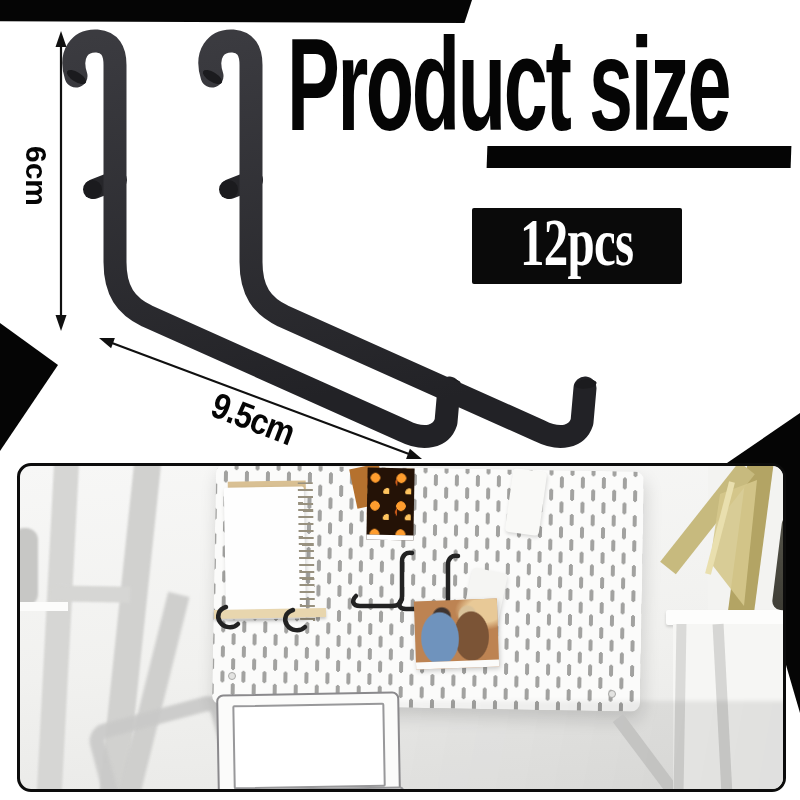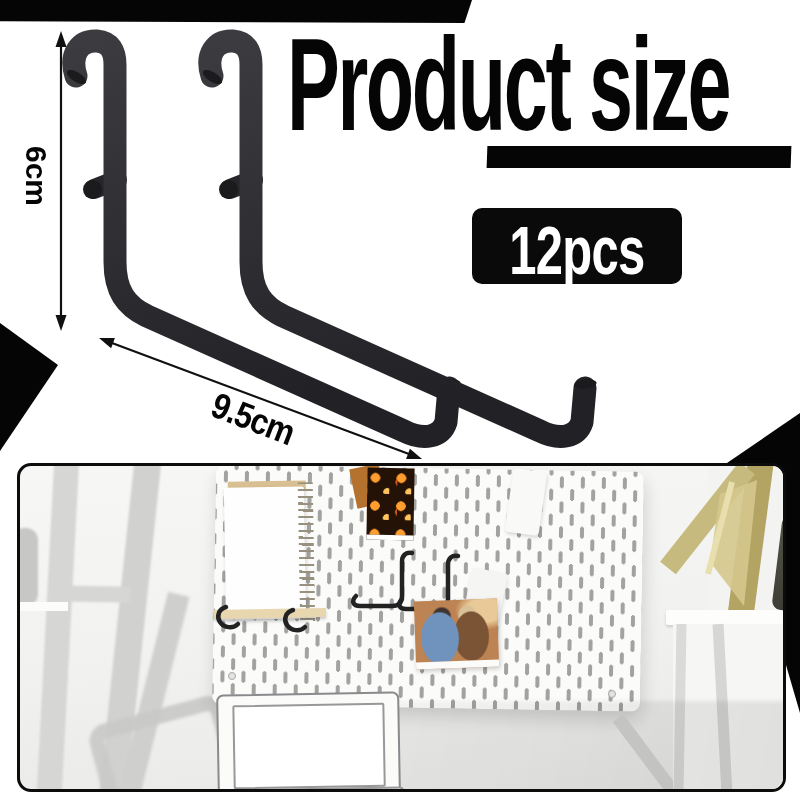--- a/index.html
+++ b/index.html
@@ -7,22 +7,22 @@
   .stage{position:relative;width:800px;height:800px;background:#fff;overflow:hidden;
          font-family:"Liberation Sans",sans-serif;color:var(--text,#050505);}
   
   .topbar{position:absolute;left:0;top:0;width:472px;height:23px;background:var(--text,#050505);
           clip-path:polygon(0 0,100% 0,98.4% 100%,0 92%);}
   .title{position:absolute;left:287px;top:19px;margin:0;font-size:132px;line-height:1;
          font-weight:700;letter-spacing:-4px;transform:scaleX(.6);transform-origin:0 0;
          white-space:nowrap;color:var(--text,#050505);}
   .underline{position:absolute;left:487px;top:146px;width:304px;height:22px;
              background:var(--text,#050505);transform:skewX(-2deg);}
-  .badge{position:absolute;left:472px;top:208px;width:210px;height:76px;border-radius:10px;
-         background:var(--badge-bg,#0a0a0a);display:flex;align-items:flex-end;justify-content:center;}
+  .badge{position:absolute;left:472px;top:208px;width:210px;height:76px;border-radius:2px;
+         background:var(--badge-bg,#0a0a0a);display:flex;align-items:flex-start;justify-content:center;font-family:Liberation Serif, serif;}
   .badge span{font-size:68px;font-weight:700;color:var(--badge-text,#fff);line-height:1;
               transform:scaleX(.72);letter-spacing:-1px;}
   .wedge{position:absolute;background:var(--text,#050505);}
   .wedge.left{left:0;top:315px;width:62px;height:140px;
               clip-path:polygon(0 8px,58px 50px,0 136px);}
   .wedge.right{left:700px;top:405px;width:100px;height:310px;z-index:0;
                clip-path:polygon(27px 58px,100px 8px,100px 308px);}
   
   .dim{position:absolute;font-weight:700;white-space:nowrap;color:var(--text,#050505);}
   .dim-h{left:36px;top:176px;font-size:30px;transform:translate(-50%,-50%) rotate(90deg);}

